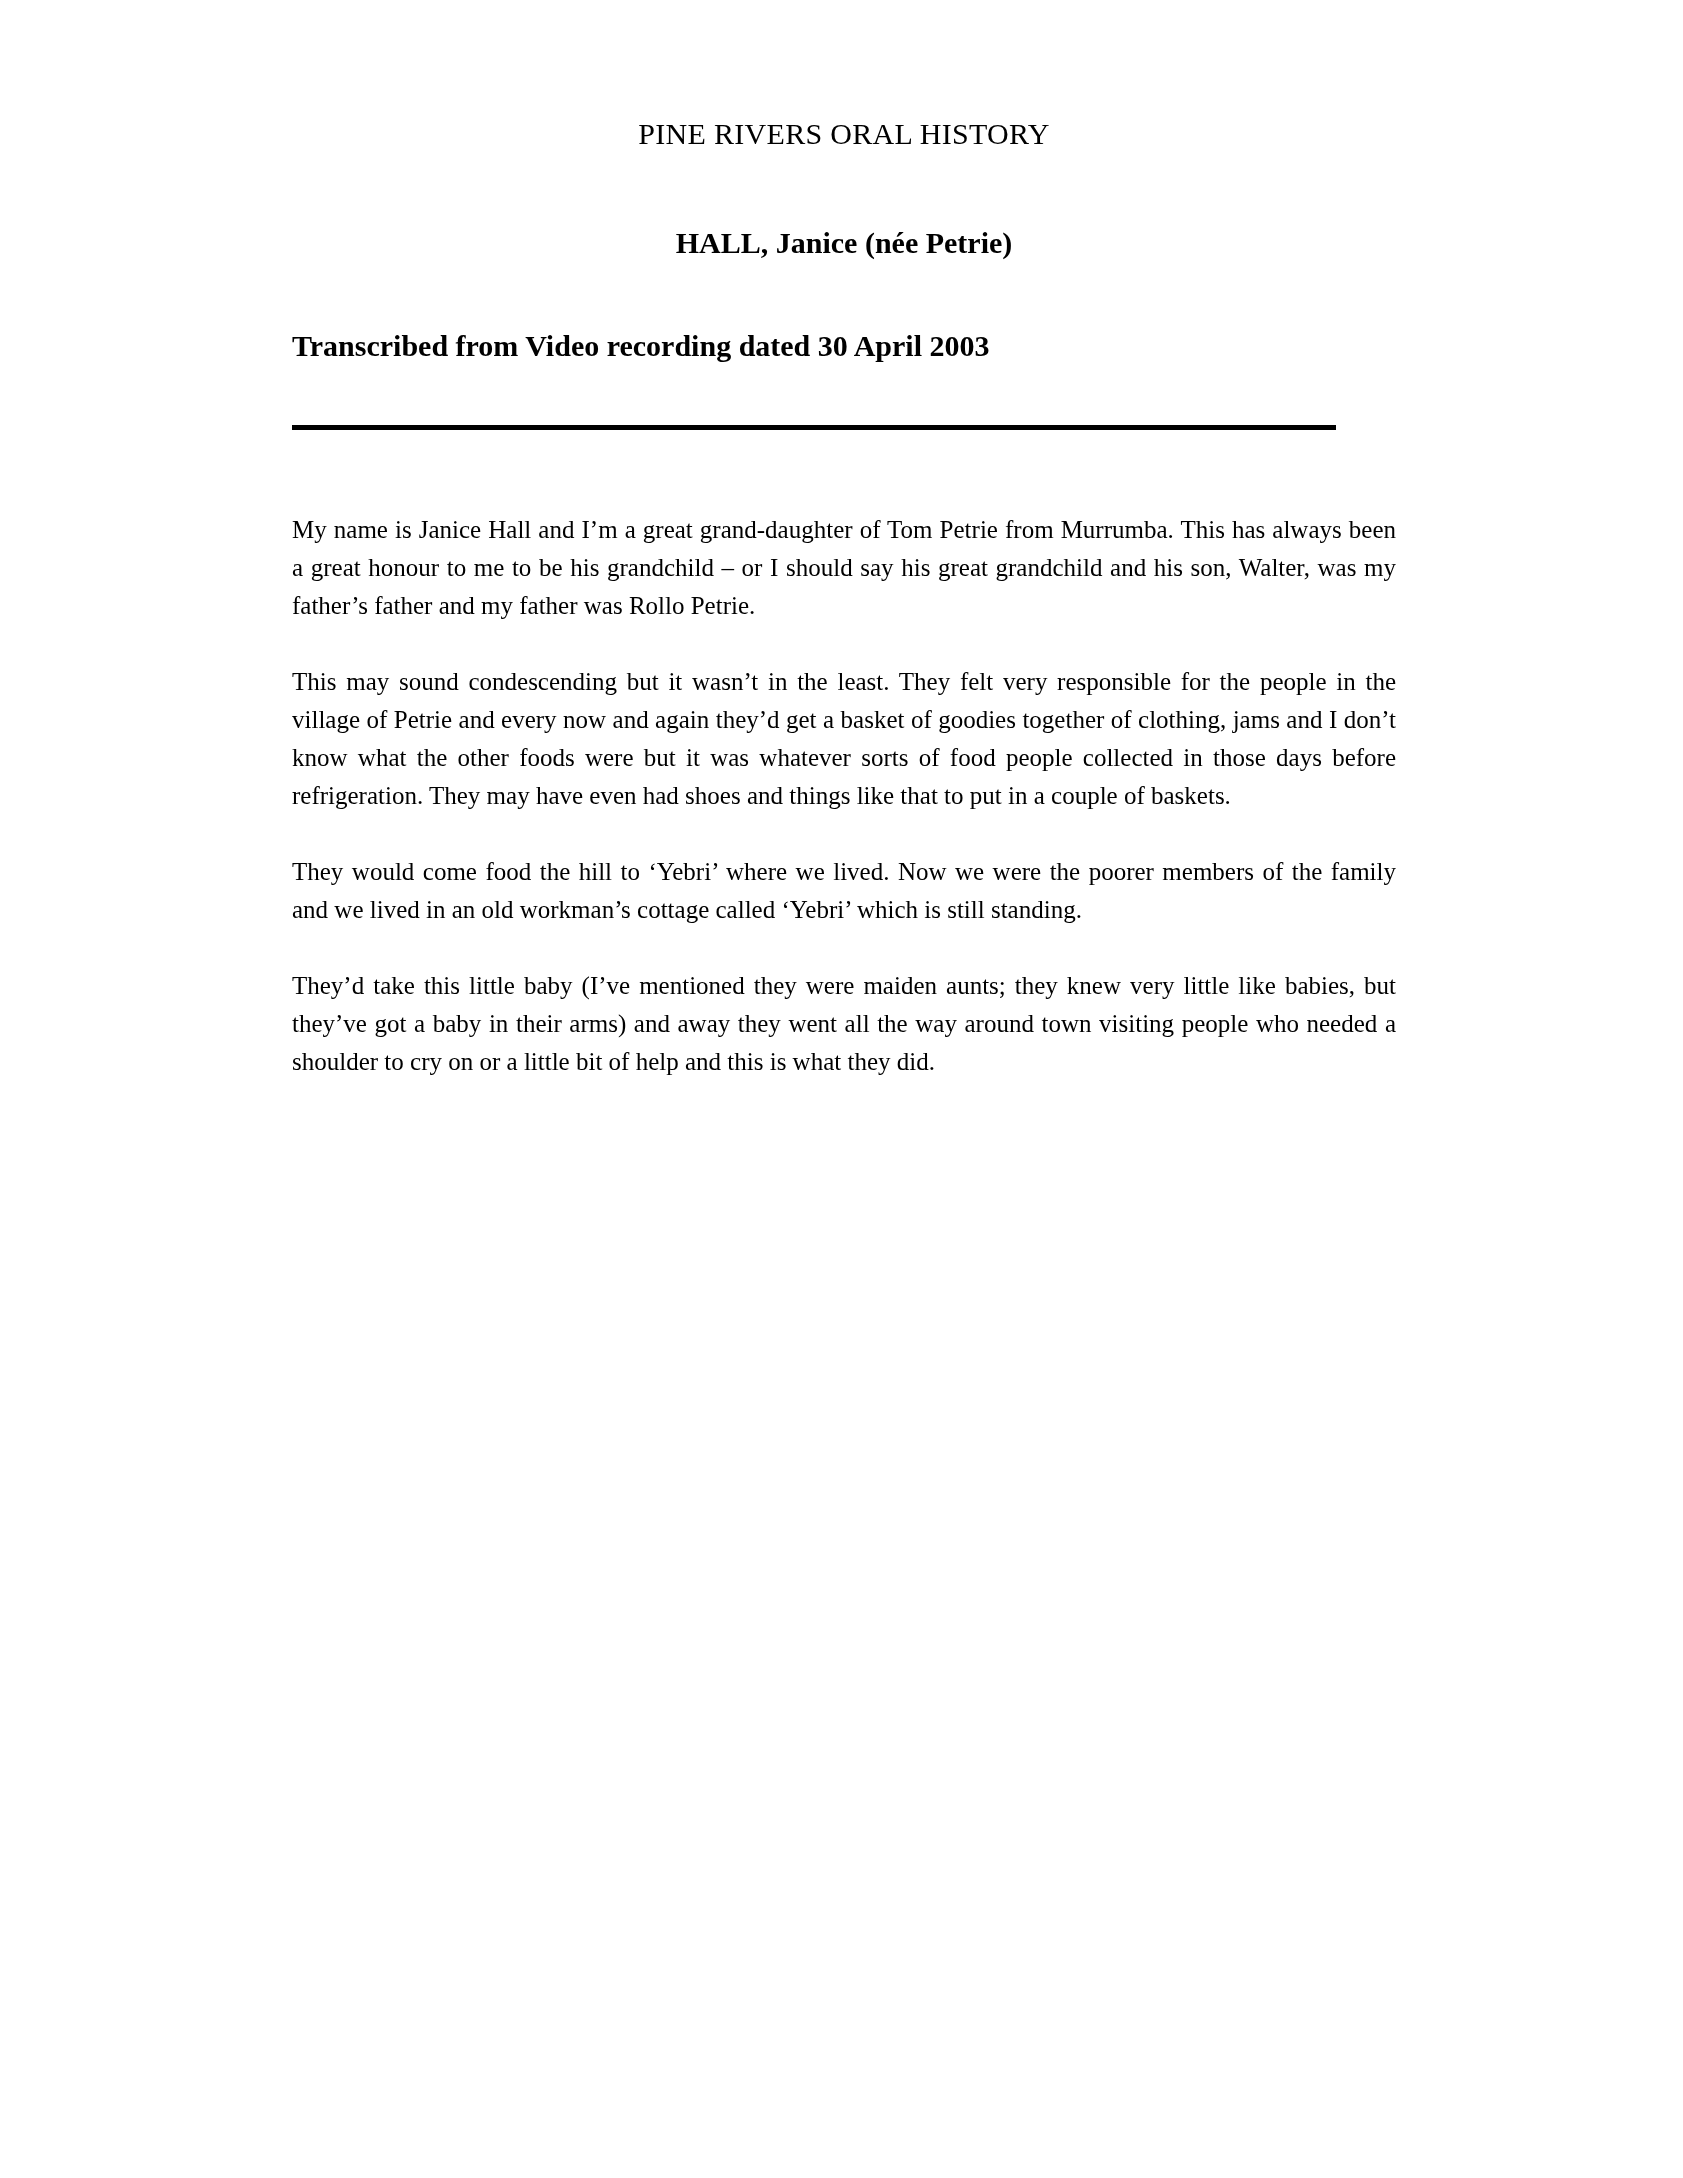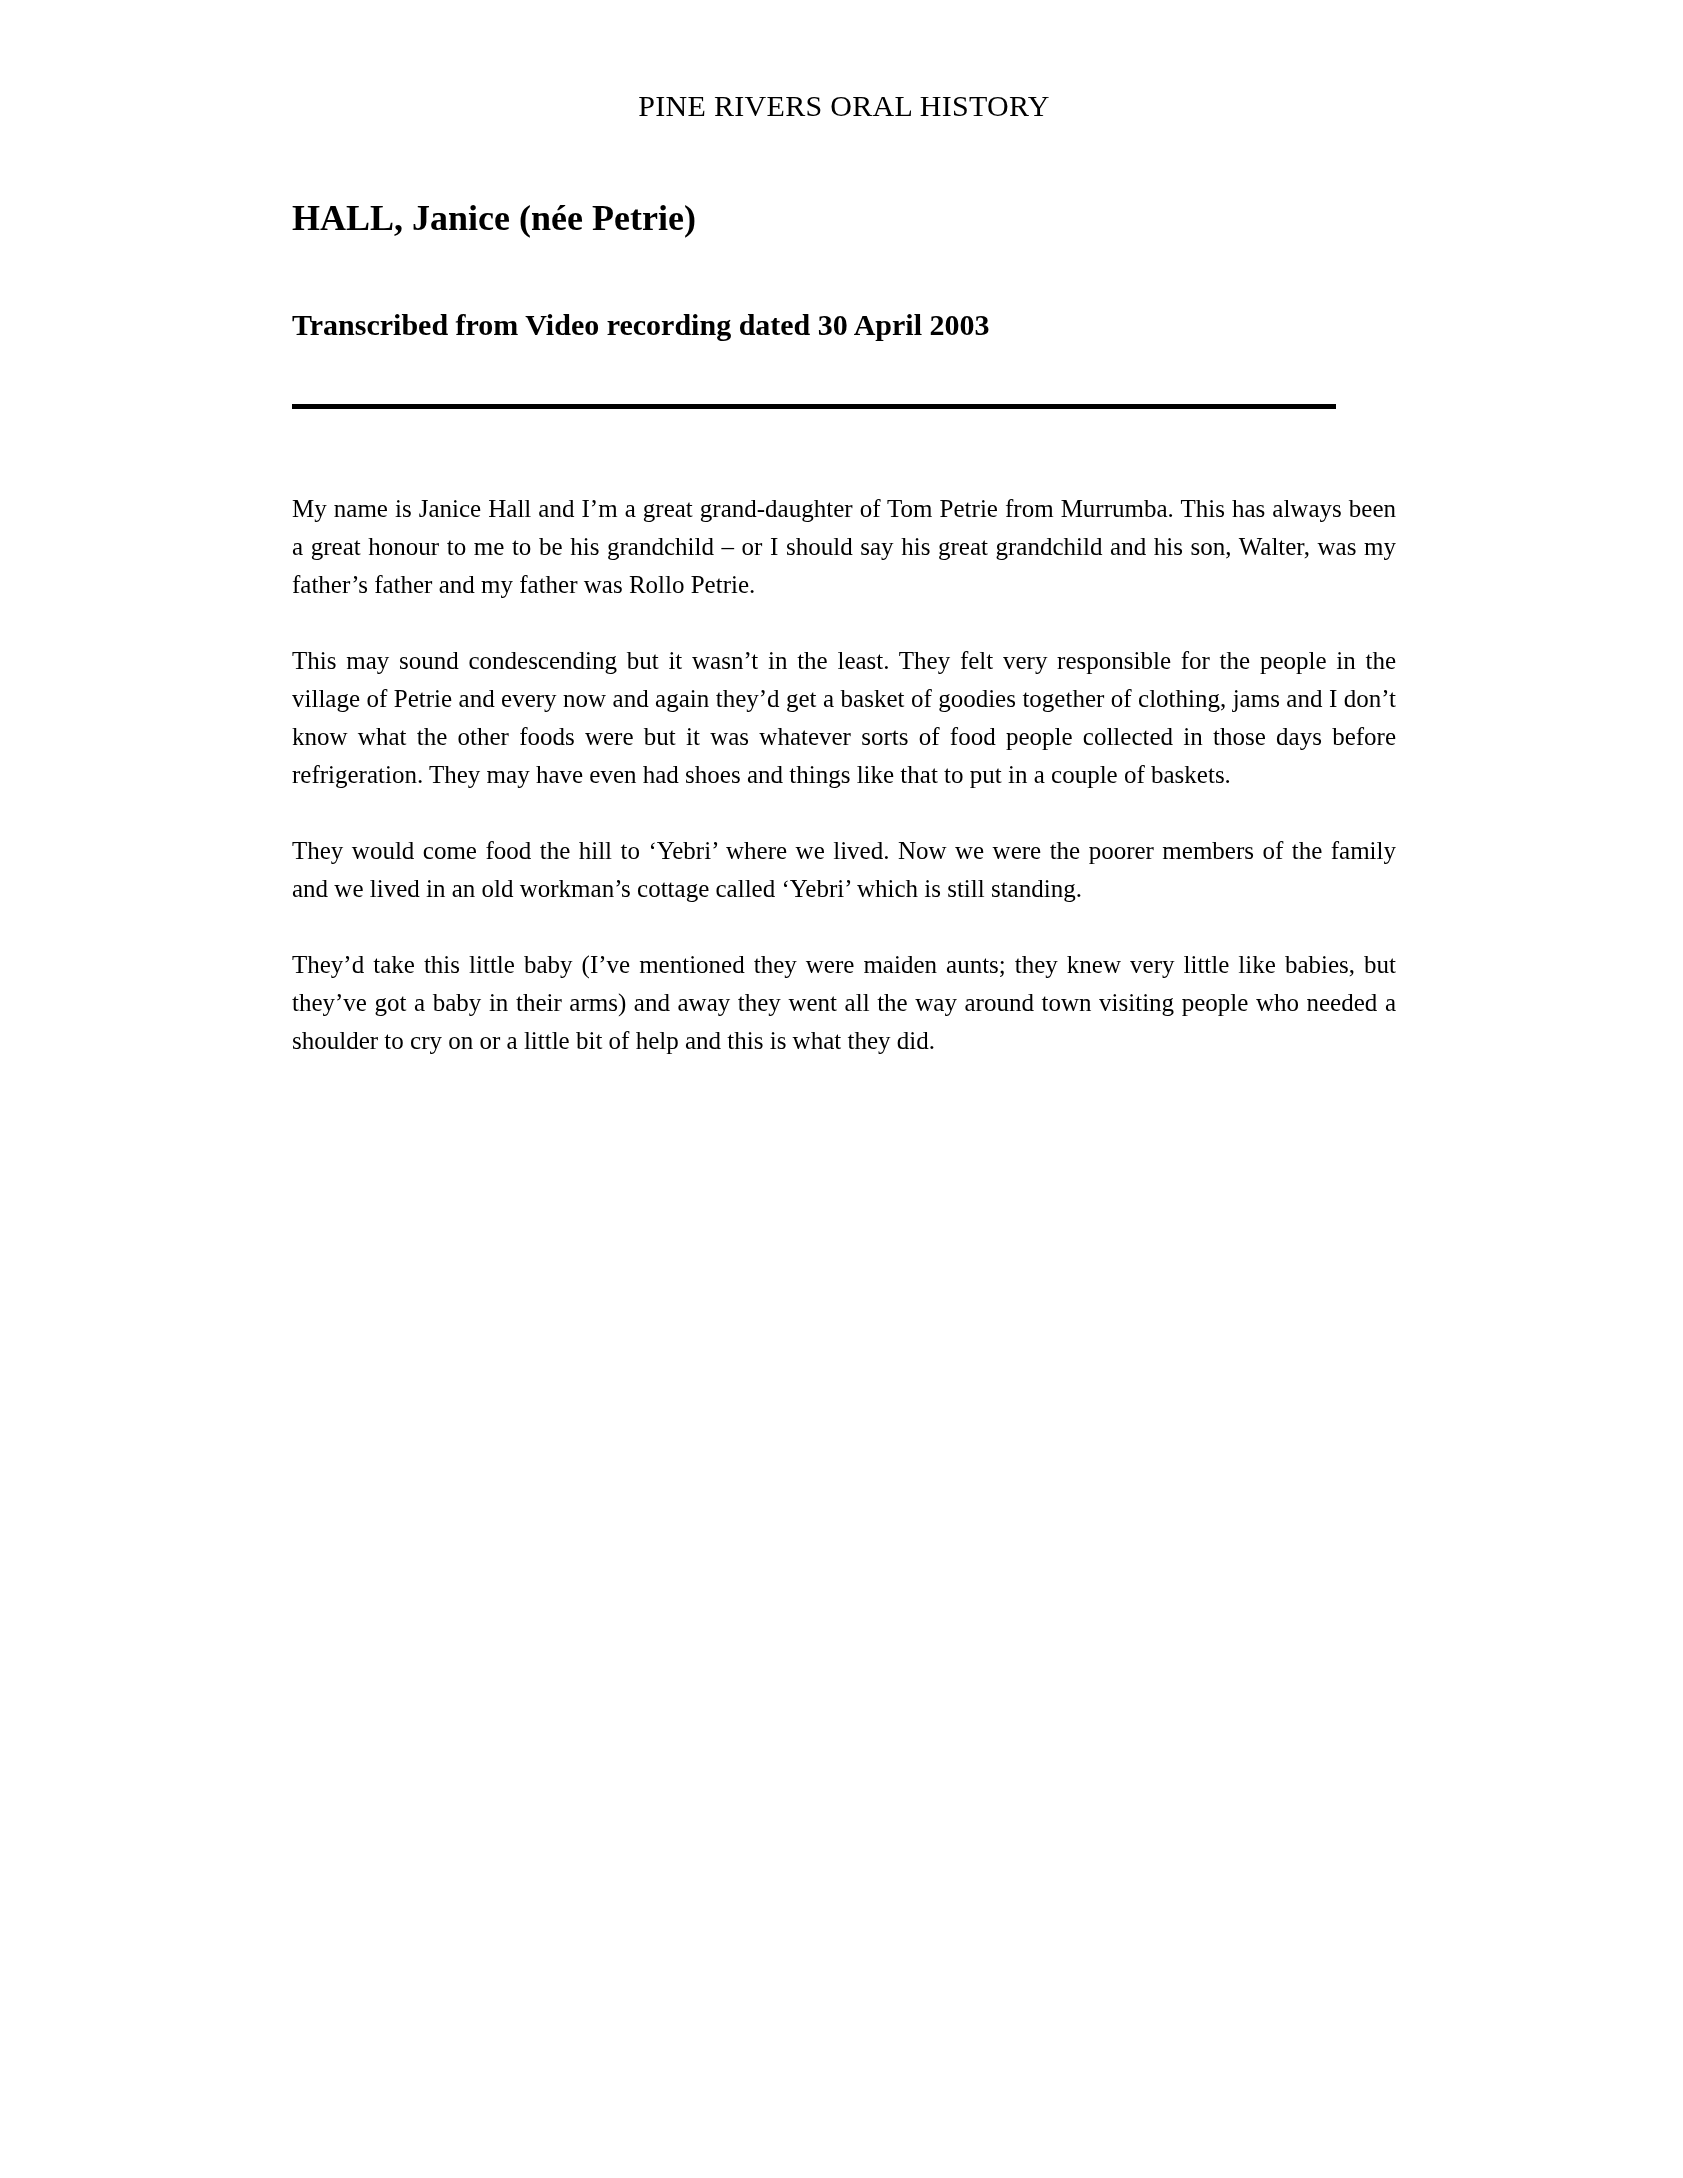--- a/index.html
+++ b/index.html
@@ -25,25 +25,26 @@
     position: absolute;
     left: 292px;
     top: 0;
     width: 1104px;
   }
   .header-line {
     text-align: center;
     font-size: 30px;
     line-height: 1.2;
     letter-spacing: 0.3px;
-    margin-top: 88px;
+    margin-top: 116px;
     white-space: pre;
   }
   .doc-title {
-    font-size: 36px;
+    text-align: center;
+    font-size: 30px;
     font-weight: bold;
     line-height: 1.2;
     margin-top: 73px;
   }
   .doc-subtitle {
     text-align: left;
     font-size: 30px;
     font-weight: bold;
     line-height: 1.2;
     margin-top: 67px;

